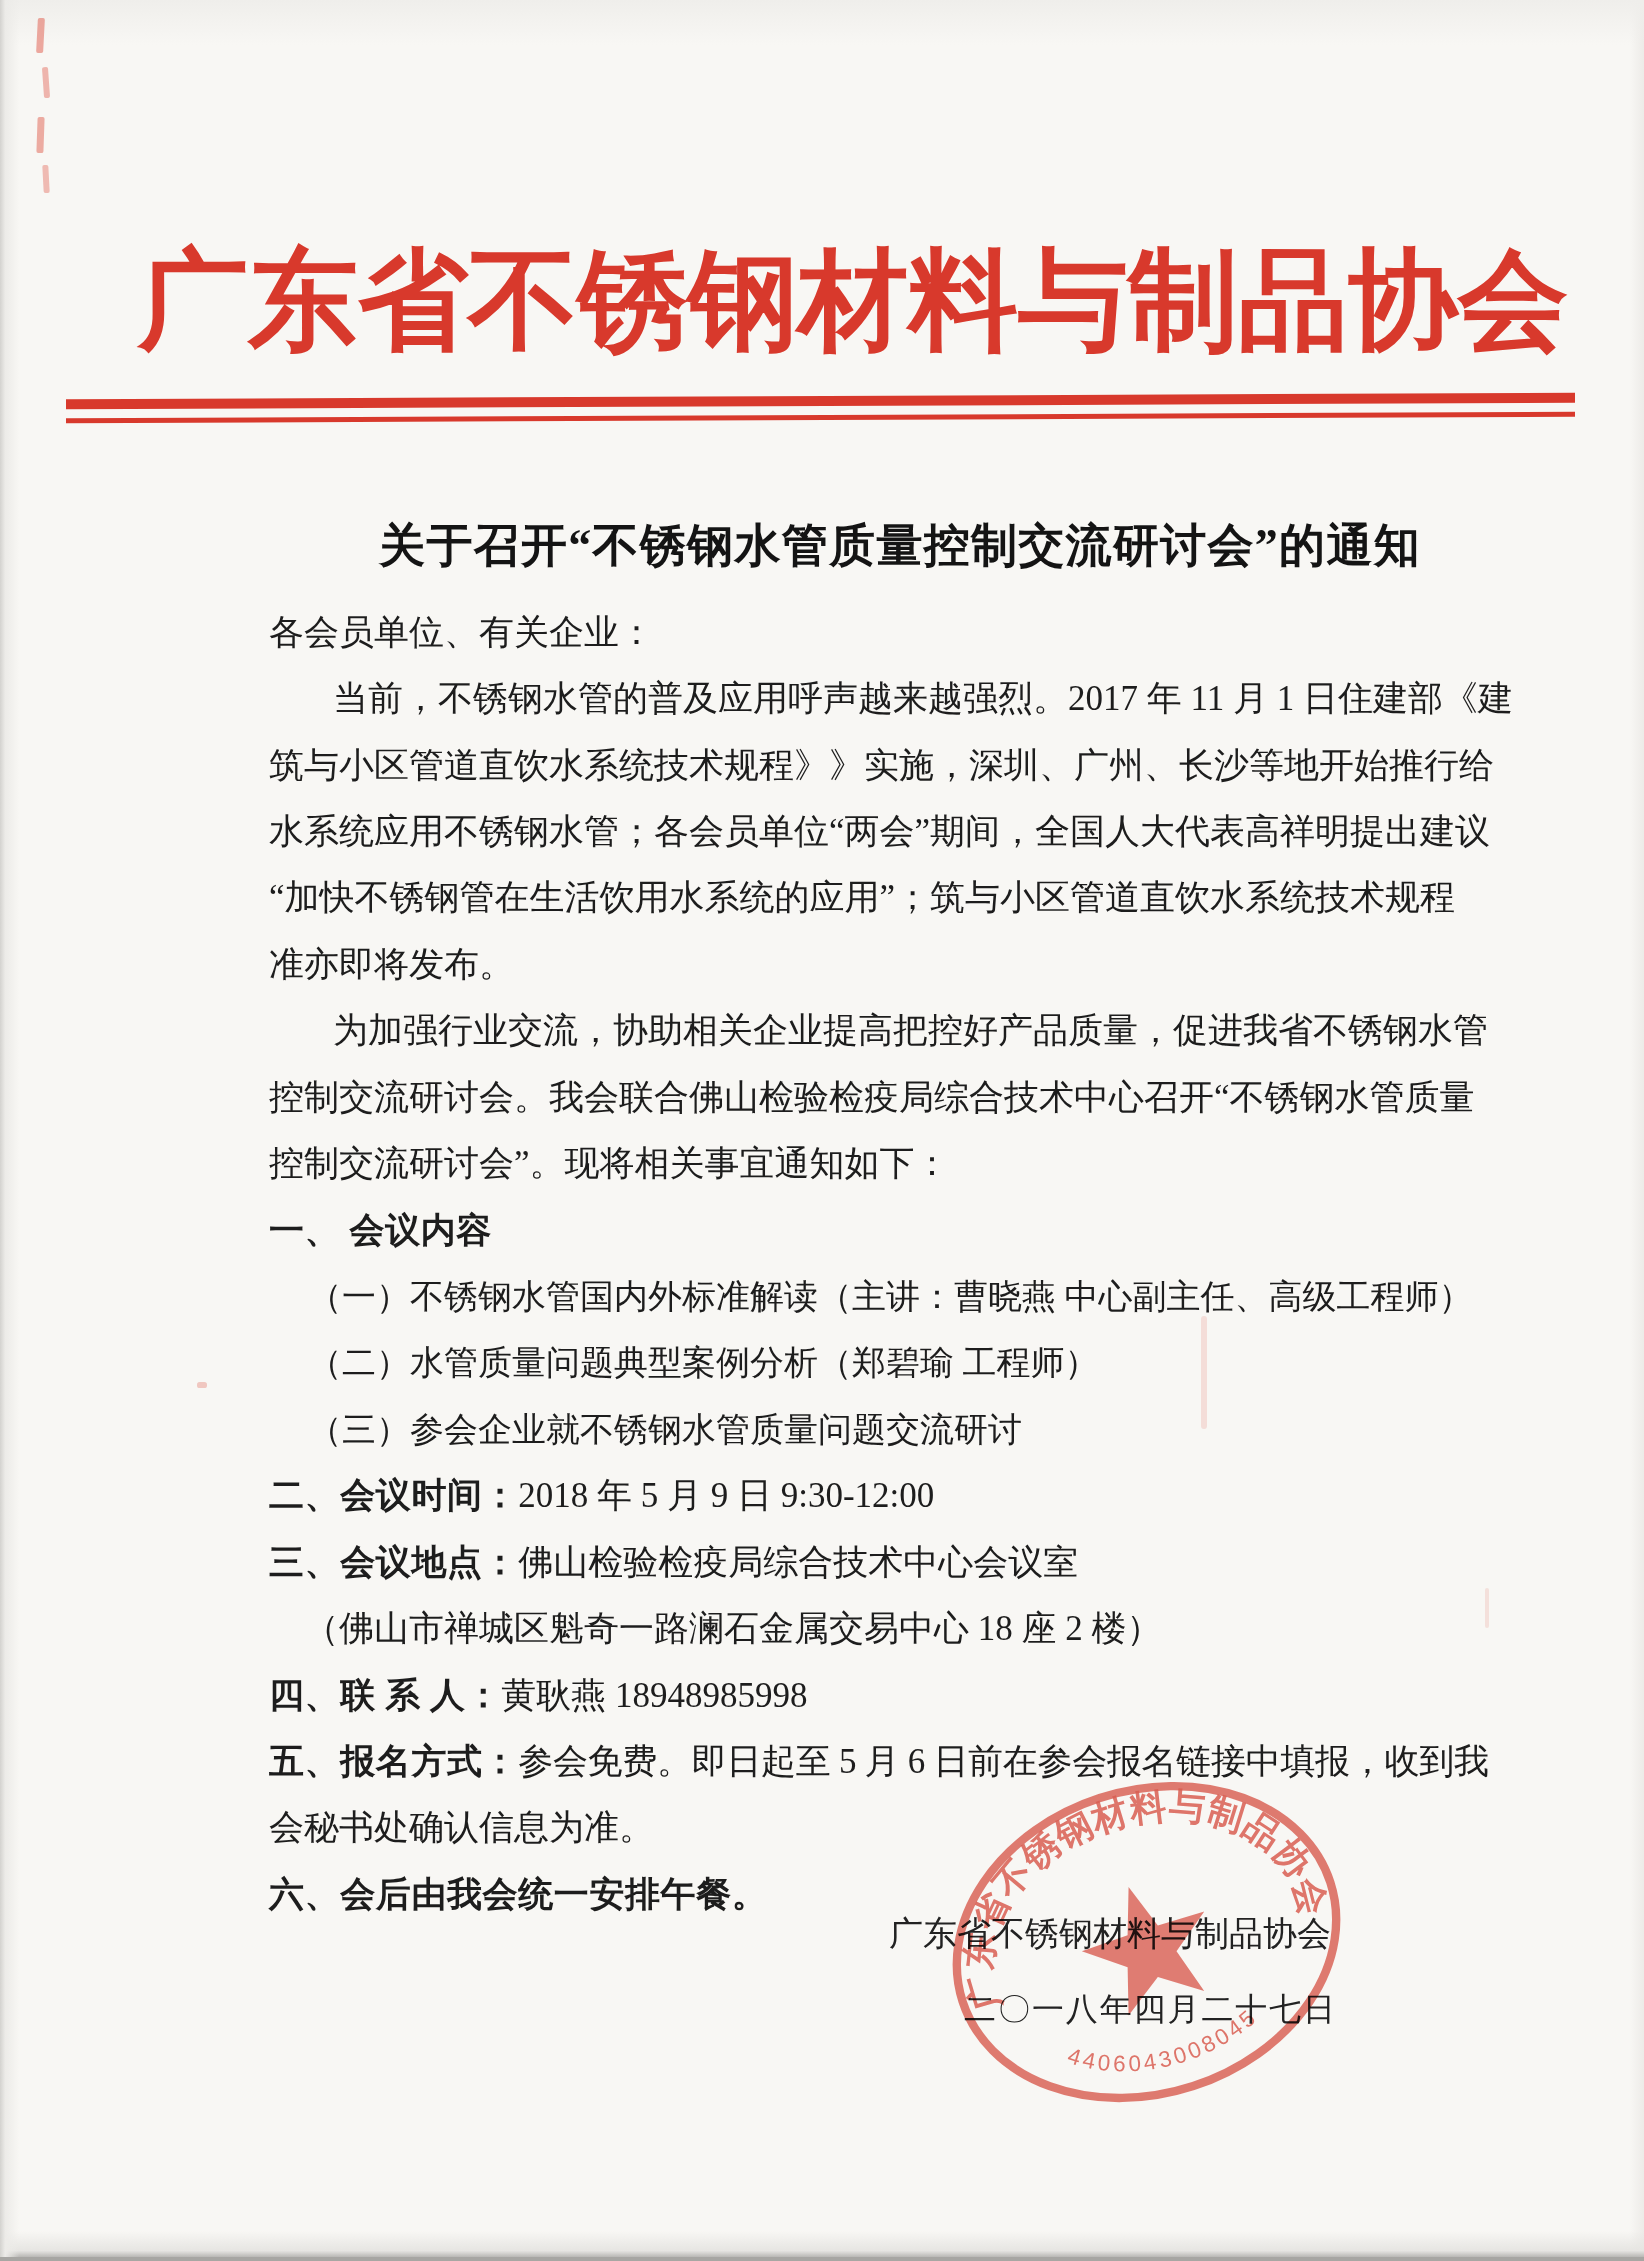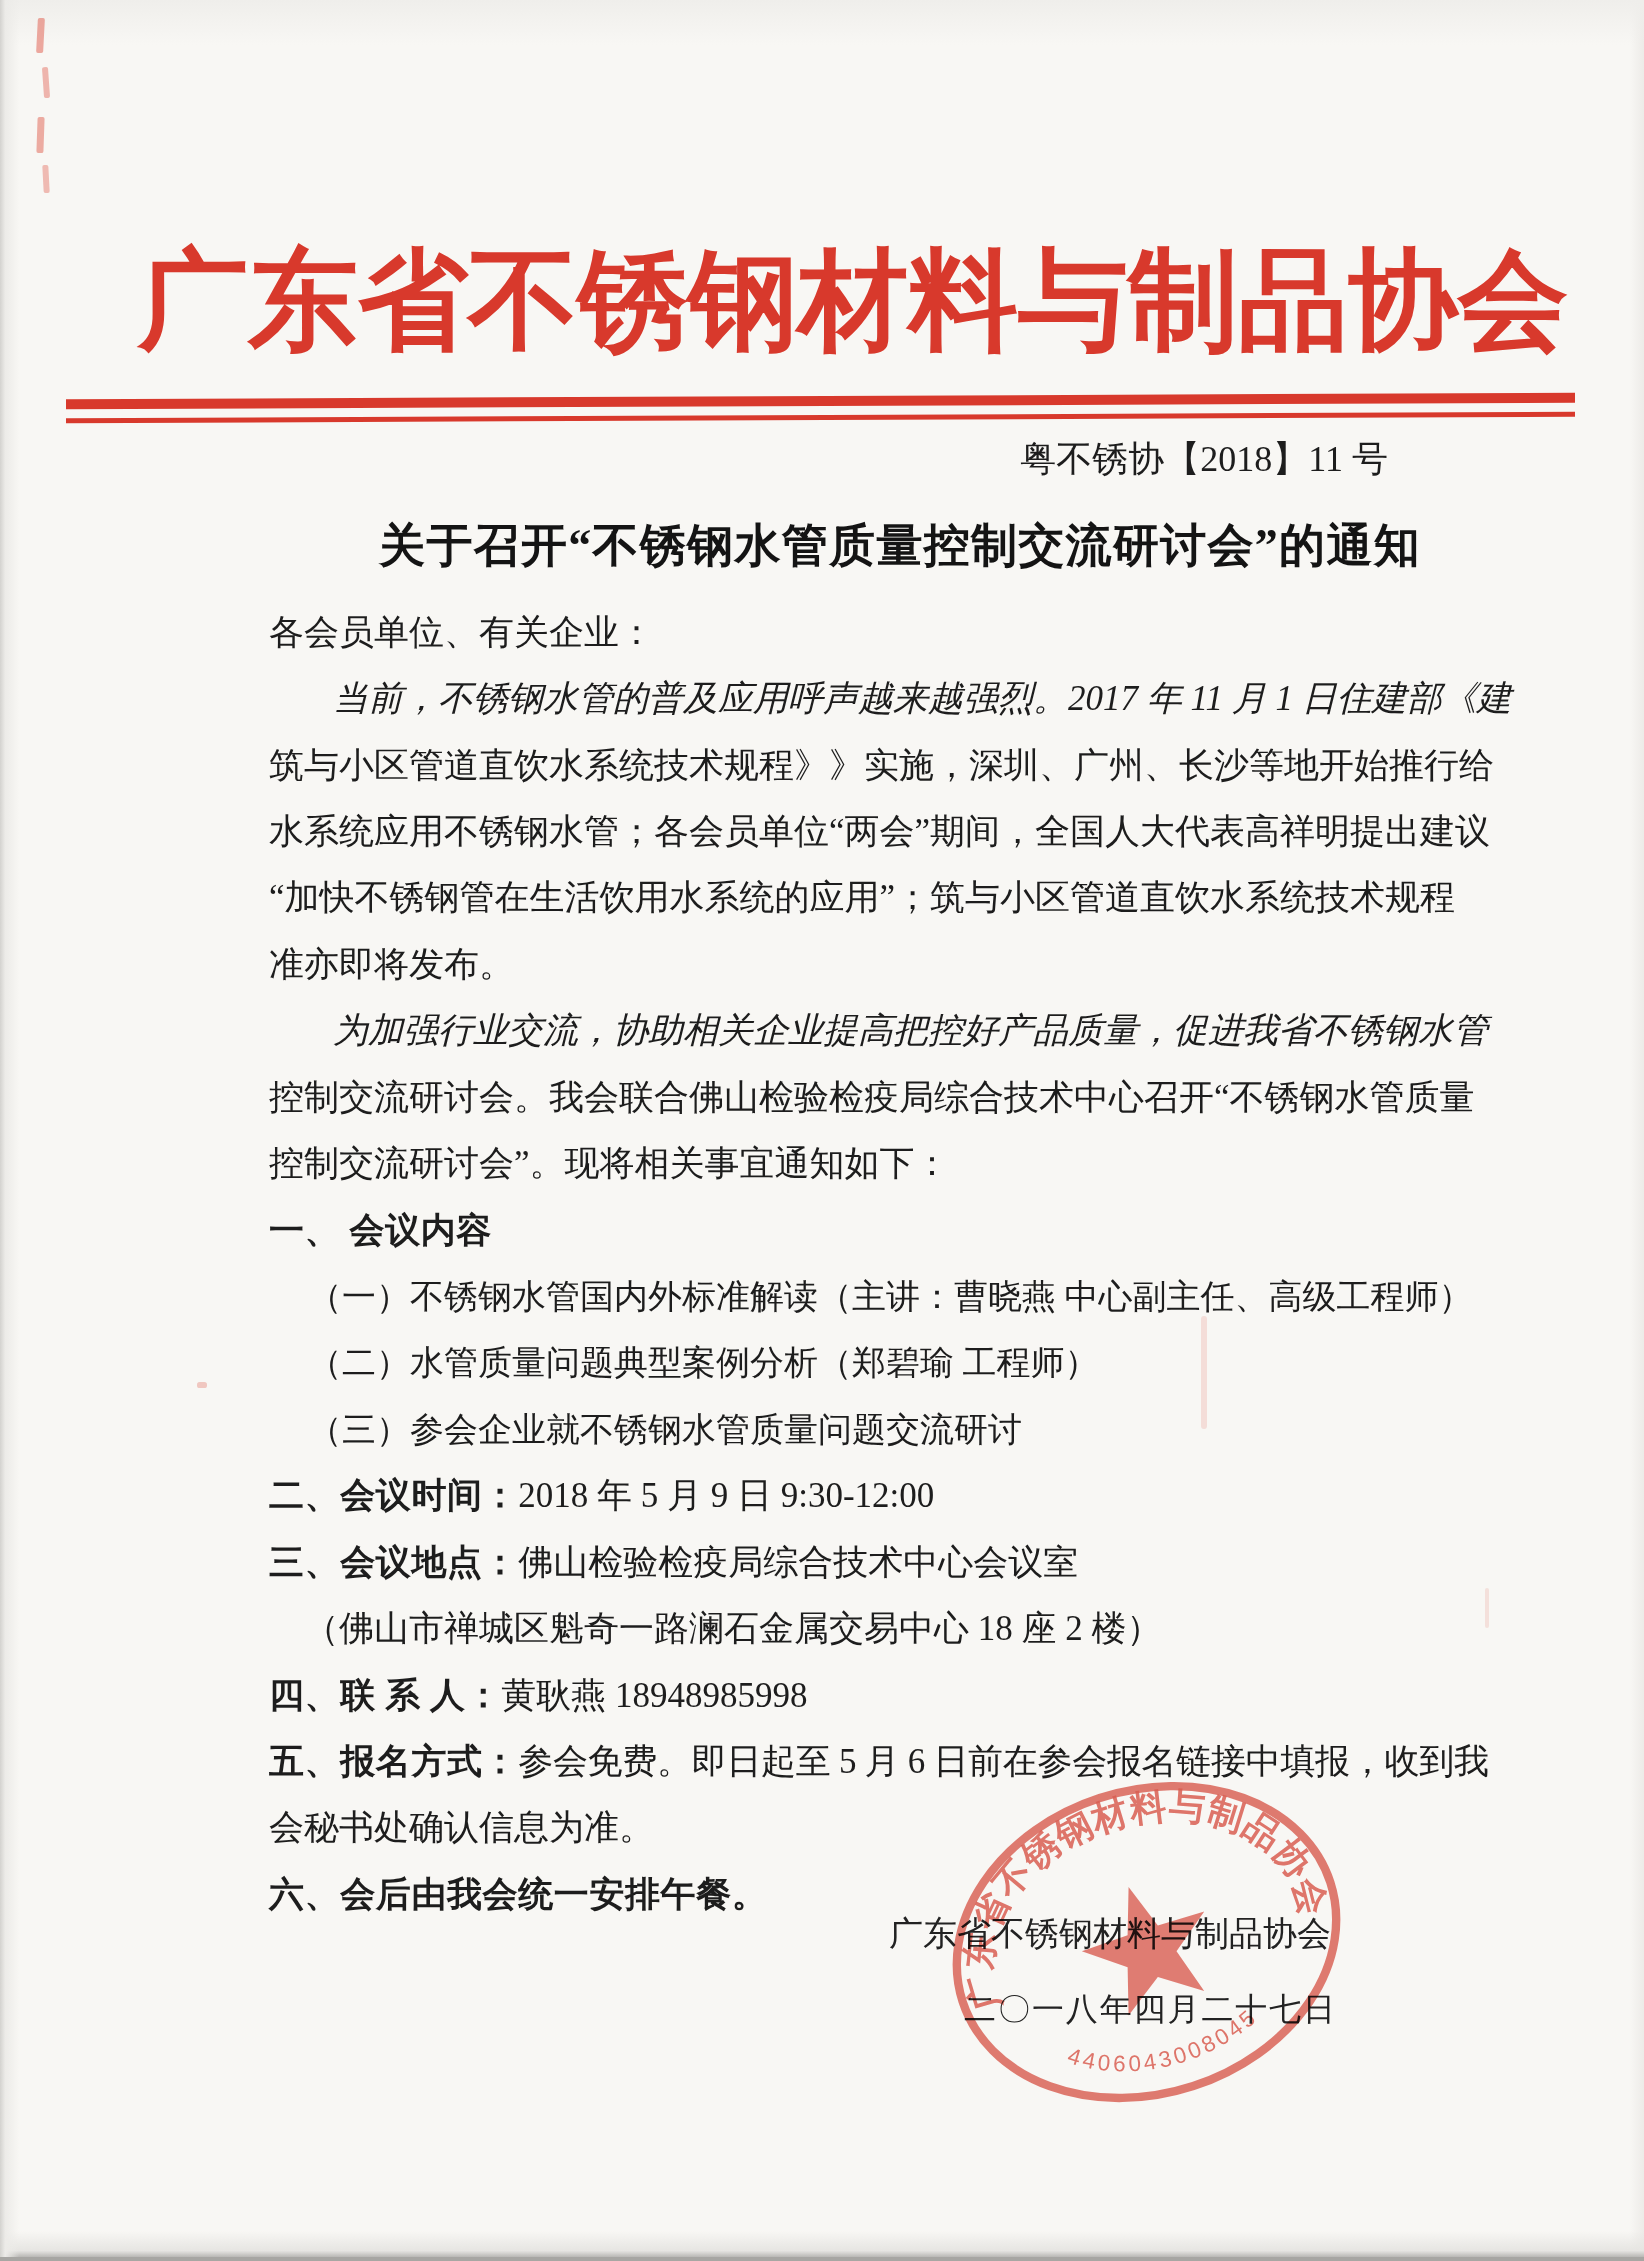--- a/index.html
+++ b/index.html
@@ -39,21 +39,21 @@
     position:absolute;left:224px;top:516px;width:1197px;height:59px;
     font-size:46px;line-height:59px;font-weight:bold;text-align:right;
     letter-spacing:1.3px;white-space:nowrap;color:#141414;
   }
   .body-block{position:absolute;left:258px;top:0;width:1130px;}
   .line{
     position:absolute;left:0;width:1130px;height:40px;line-height:40px;
     font-size:35px;white-space:nowrap;box-sizing:border-box;margin-left:11px;
   }
   .line.fill{text-align:justify;text-align-last:justify;}
-  .line.ind{padding-left:64px;font-style:italic;}
+  .line.ind{padding-left:64px;}
   .line.sub{padding-left:39px;font-size:34px;}
   .line.addr{padding-left:35px;}
   .line.h,.line .lbl{
     font-family:Liberation Serif, serif;
     font-weight:bold;letter-spacing:0.6px;
   }
   .line.tight{font-size:35px;letter-spacing:-0.3px;}
   .signature{
     position:absolute;left:889px;top:1914px;width:490px;height:40px;
     font-size:34px;line-height:40px;white-space:nowrap;color:#222;
@@ -87,21 +87,20 @@
   <div class="artifact a3"></div>
   <div class="artifact a4"></div>
   <div class="artifact streak1"></div>
   <div class="artifact streak2"></div>
   <div class="artifact speck1"></div>
 
   <div class="masthead">广东省不锈钢材料与制品协会</div>
   <div class="rule-thick"></div>
   <div class="rule-thin"></div>
 
-  <div class="doc-number">粤不锈协【2018】11 号</div>
 
   <div class="title">关于召开“不锈钢水管质量控制交流研讨会”的通知</div>
 
   <div class="body-block">
     <div class="line" style="top:613px">各会员单位、有关企业：</div>
     <div class="line ind fill" style="top:679px">当前，不锈钢水管的普及应用呼声越来越强烈。2017 年 11 月 1 日住建部《建</div>
     <div class="line fill" style="top:746px">筑与小区管道直饮水系统技术规程》》实施，深圳、广州、长沙等地开始推行给</div>
     <div class="line fill" style="top:812px">水系统应用不锈钢水管；各会员单位“两会”期间，全国人大代表高祥明提出建议</div>
     <div class="line fill" style="top:878px">“加快不锈钢管在生活饮用水系统的应用”；筑与小区管道直饮水系统技术规程</div>
     <div class="line" style="top:945px">准亦即将发布。</div>

